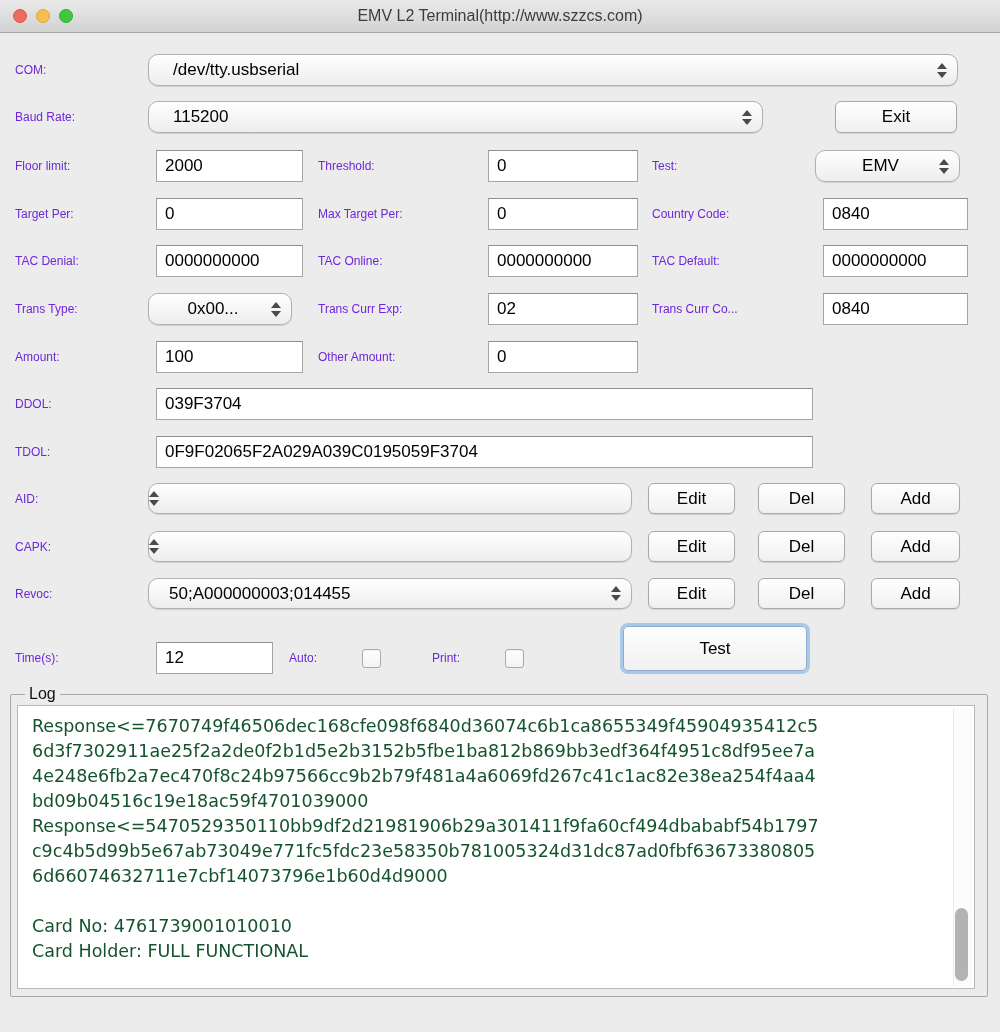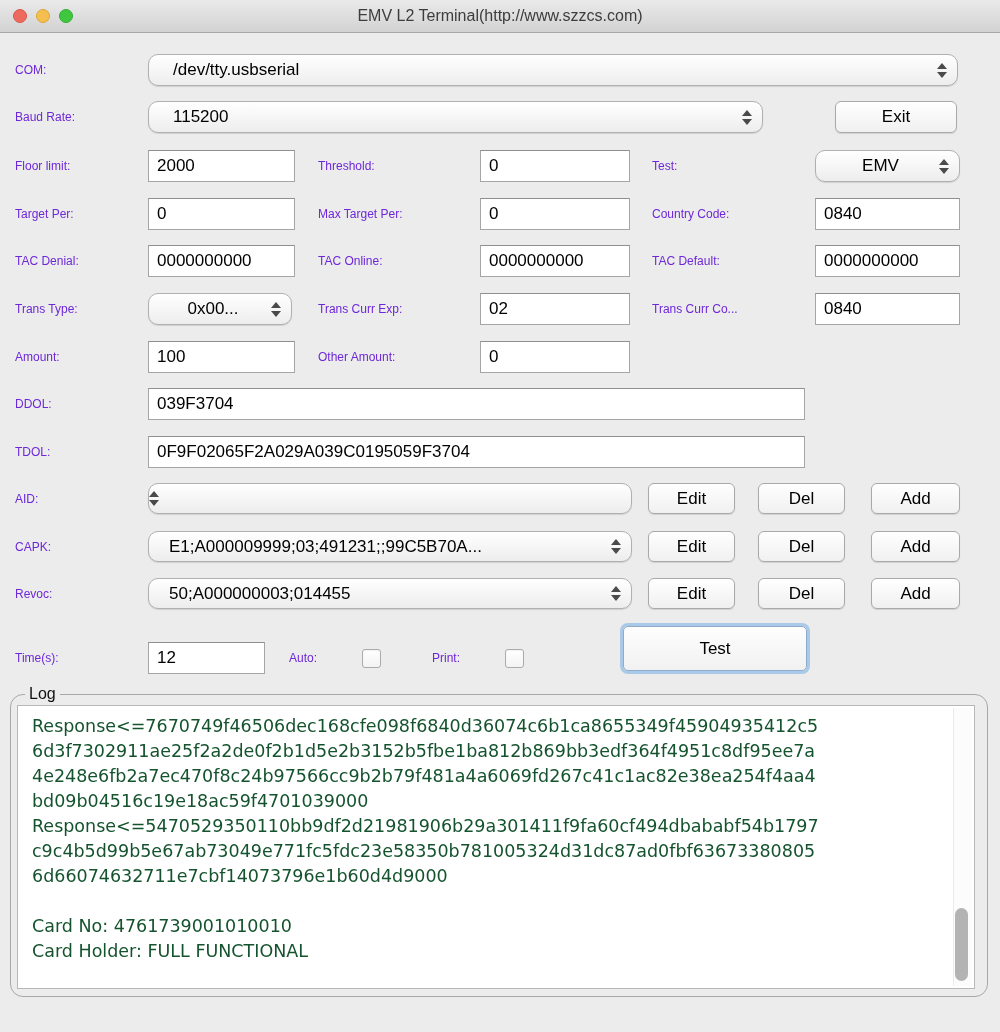--- a/index.html
+++ b/index.html
@@ -10,21 +10,21 @@
             background:linear-gradient(#eaeaea,#d2d2d2);border-bottom:1px solid #a6a6a6;}
   .title{line-height:32px;text-align:center;font-size:16px;color:#3d3d3d;}
   .tl{position:absolute;top:9px;width:14px;height:14px;border-radius:50%;box-sizing:border-box;}
   .tl.red{left:13px;background:#ee6a5f;border:1px solid #d9574d;}
   .tl.yellow{left:36px;background:#f5bf4f;border:1px solid #dba63c;}
   .tl.green{left:59px;background:#40c740;border:1px solid #2fae34;}
   
   .lbl{position:absolute;font-size:12px;color:#6d28d9;line-height:32px;white-space:nowrap;}
   .tf{position:absolute;height:32px;box-sizing:border-box;background:#fff;
       border:1px solid #a5a5a5;border-top-color:#8f8f8f;font-size:17px;color:#000;
-      padding:0 8px;font-family:"Liberation Sans",sans-serif;outline:none;}
+      padding:0 8px;font-family:"Liberation Sans",sans-serif;outline:none;margin-left:8px;}
   .popup{position:absolute;height:32px;box-sizing:border-box;border:1px solid #b0b0b0;
          border-radius:10px;background:linear-gradient(#ffffff,#ededed);
          box-shadow:0 1px 1px rgba(0,0,0,.12);display:flex;align-items:center;font-size:17px;}
   .popup .val{flex:1;padding-left:24px;white-space:nowrap;overflow:hidden;}
   .popup.center .val{text-align:center;padding-left:6px;}
   .popup.list .val{padding-left:20px;}
   .stepper{display:flex;flex-direction:column;align-items:center;margin-right:10px;gap:3px;}
   .stepper .up{width:0;height:0;border-left:5px solid transparent;border-right:5px solid transparent;
                border-bottom:6px solid #4a4a4a;}
   .stepper .dn{width:0;height:0;border-left:5px solid transparent;border-right:5px solid transparent;
@@ -32,21 +32,21 @@
   .btn{position:absolute;box-sizing:border-box;border:1px solid #a9a9a9;border-radius:6px;
        background:linear-gradient(#ffffff,#f0f0f0);box-shadow:0 1px 1px rgba(0,0,0,.12);
        font-size:17px;color:#000;text-align:center;cursor:default;}
   .test-btn{border:1px solid #8fabc9;box-shadow:0 0 0 3px #a9c9e9;border-radius:5px;
             background:linear-gradient(#fefefe,#f1f1f1);}
   .checkbox{position:absolute;width:19px;height:19px;box-sizing:border-box;border:1px solid #ababab;
             border-radius:3px;background:linear-gradient(#ffffff,#f3f3f3);
             box-shadow:inset 0 1px 1px rgba(0,0,0,.05);}
   
   .groupbox{position:absolute;left:10px;top:694px;width:978px;height:303px;box-sizing:border-box;
-            border:1px solid #a8a8a8;border-radius:13px;}
+            border:1px solid #a8a8a8;border-radius:2px;}
   .legend{position:absolute;left:14px;top:-10px;background:#ececec;padding:0 4px;font-size:16px;color:#111;}
   .logarea{position:absolute;left:6px;top:10px;width:958px;height:284px;box-sizing:border-box;
            background:#fff;border:1px solid #b8b8b8;overflow:hidden;}
   .logtext{position:absolute;left:14px;top:8px;right:26px;font-family:"DejaVu Sans",sans-serif;
            font-size:17.5px;color:#14532d;}
   .logline{min-height:25px;line-height:25px;white-space:pre;}
   .scroll-track{position:absolute;right:2px;top:2px;bottom:2px;width:18px;background:#fcfcfc;
                 border-left:1px solid #ebebeb;}
   .scroll-thumb{position:absolute;right:4px;bottom:5px;width:13px;height:73px;background:#b3b3b3;
                 border-radius:7px;}
@@ -139,21 +139,20 @@
         <i class="up"></i>
         <i class="dn"></i>
       </span>
   </div>
   <button class="btn" style="left:648px;top:483px;width:87px;height:31px">Edit</button>
   <button class="btn" style="left:758px;top:483px;width:87px;height:31px">Del</button>
   <button class="btn" style="left:871px;top:483px;width:89px;height:31px">Add</button>
 
   <div class="lbl" style="left:15px;top:531px">CAPK:</div>
   <div class="popup list" style="left:148px;top:531px;width:484px;height:31px">
-    <span class="val">E1;A000009999;03;491231;;99C5B70A...</span>
     <span class="stepper">
         <i class="up"></i>
         <i class="dn"></i>
       </span>
   </div>
   <button class="btn" style="left:648px;top:531px;width:87px;height:31px">Edit</button>
   <button class="btn" style="left:758px;top:531px;width:87px;height:31px">Del</button>
   <button class="btn" style="left:871px;top:531px;width:89px;height:31px">Add</button>
 
   <div class="lbl" style="left:15px;top:578px">Revoc:</div>

